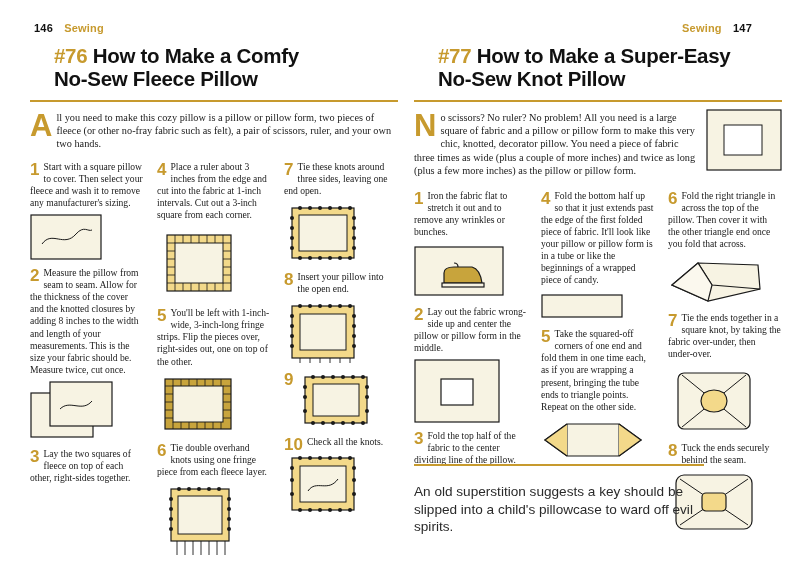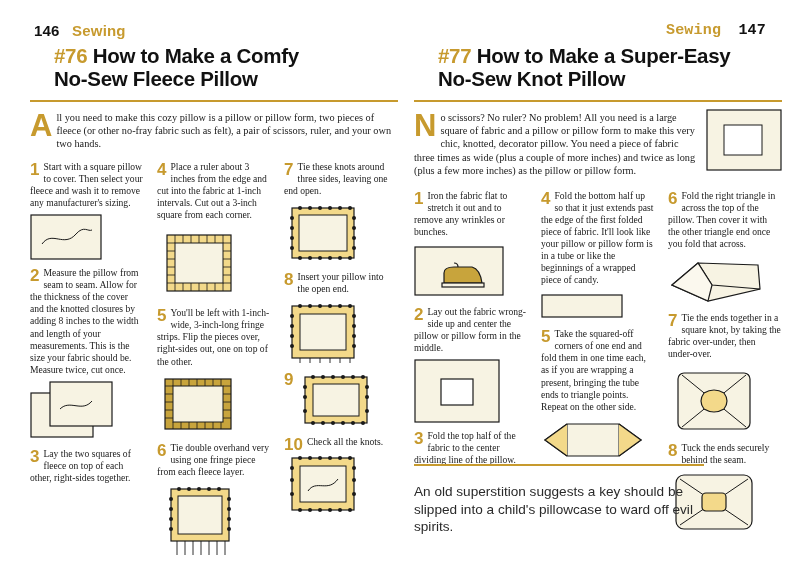--- a/index.html
+++ b/index.html
@@ -15,27 +15,27 @@
     width: 800px; height: 569px;
     background: #ffffff;
     overflow: hidden;
   }
   
   .runhead {
     position: absolute;
     top: 22px;
     font-family: "Liberation Sans", sans-serif;
     font-weight: bold;
-    font-size: 15px;
+    font-size: 11px;
     letter-spacing: .2px;
   }
   .runhead .folio { color: #111; }
   .runhead .sect  { color: #c79a2e; }
   .runhead.left  { left: 30px; }
-  .runhead.right { right: 30px; font-family: Liberation Mono, monospace; }
+  .runhead.right { right: 44px; }
   .runhead span { margin: 0 4px; }
 
   
   .spread {
     position: absolute;
     top: 44px; left: 0; right: 0; bottom: 0;
   }
   .half {
     position: absolute;
     top: 0; width: 368px;
@@ -196,21 +196,21 @@
                 <g stroke="#1a1a1a" stroke-width="0.8">
                   <path d="M16 6v7M24 6v7M32 6v7M40 6v7M48 6v7M56 6v7M64 6v7"></path>
                   <path d="M16 49v7M24 49v7M32 49v7M40 49v7M48 49v7M56 49v7M64 49v7"></path>
                   <path d="M8 13h8M8 21h8M8 29h8M8 37h8M8 45h8"></path>
                   <path d="M66 13h8M66 21h8M66 29h8M66 37h8M66 45h8"></path>
                 </g>
               </svg>
             </div>
           </div>
           <div class="step">
-            <div class="step-text"><span class="stepnum">6</span><span>Tie double overhand very using one fringe piece from each fleece layer.</span></div>
+            <div class="step-text"><span class="stepnum">6</span><span>Tie double overhand knots using one fringe piece from each fleece layer.</span></div>
             <div class="art">
               <svg width="86" height="76" viewBox="0 0 86 76">
                 <rect x="14" y="6" width="58" height="52" fill="#f3d98a" stroke="#1a1a1a" stroke-width="1.2"></rect>
                 <rect x="21" y="13" width="44" height="38" fill="#f7f3e3" stroke="#1a1a1a" stroke-width="1"></rect>
                 <g fill="#1a1a1a">
                   <circle cx="22" cy="6" r="2"></circle>
                     <circle cx="32" cy="6" r="2"></circle>
                     <circle cx="42" cy="6" r="2"></circle>
                     <circle cx="52" cy="6" r="2"></circle>
                     <circle cx="62" cy="6" r="2"></circle>

